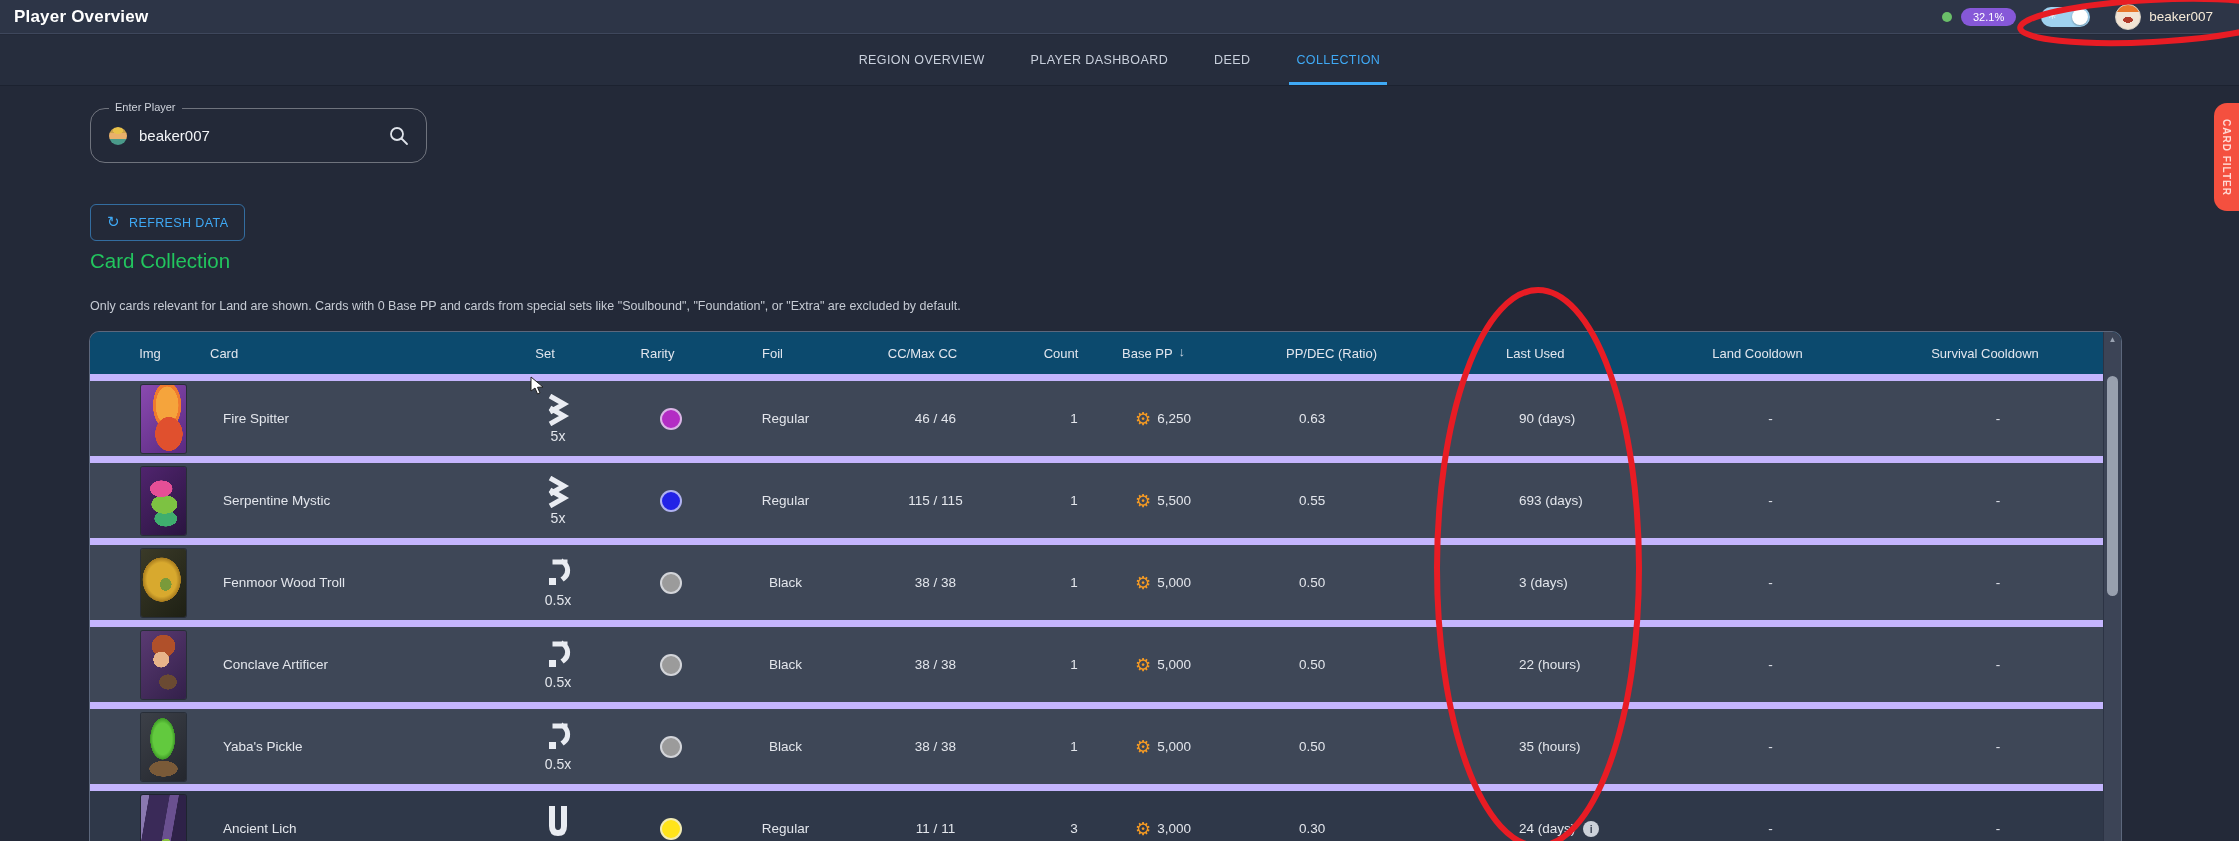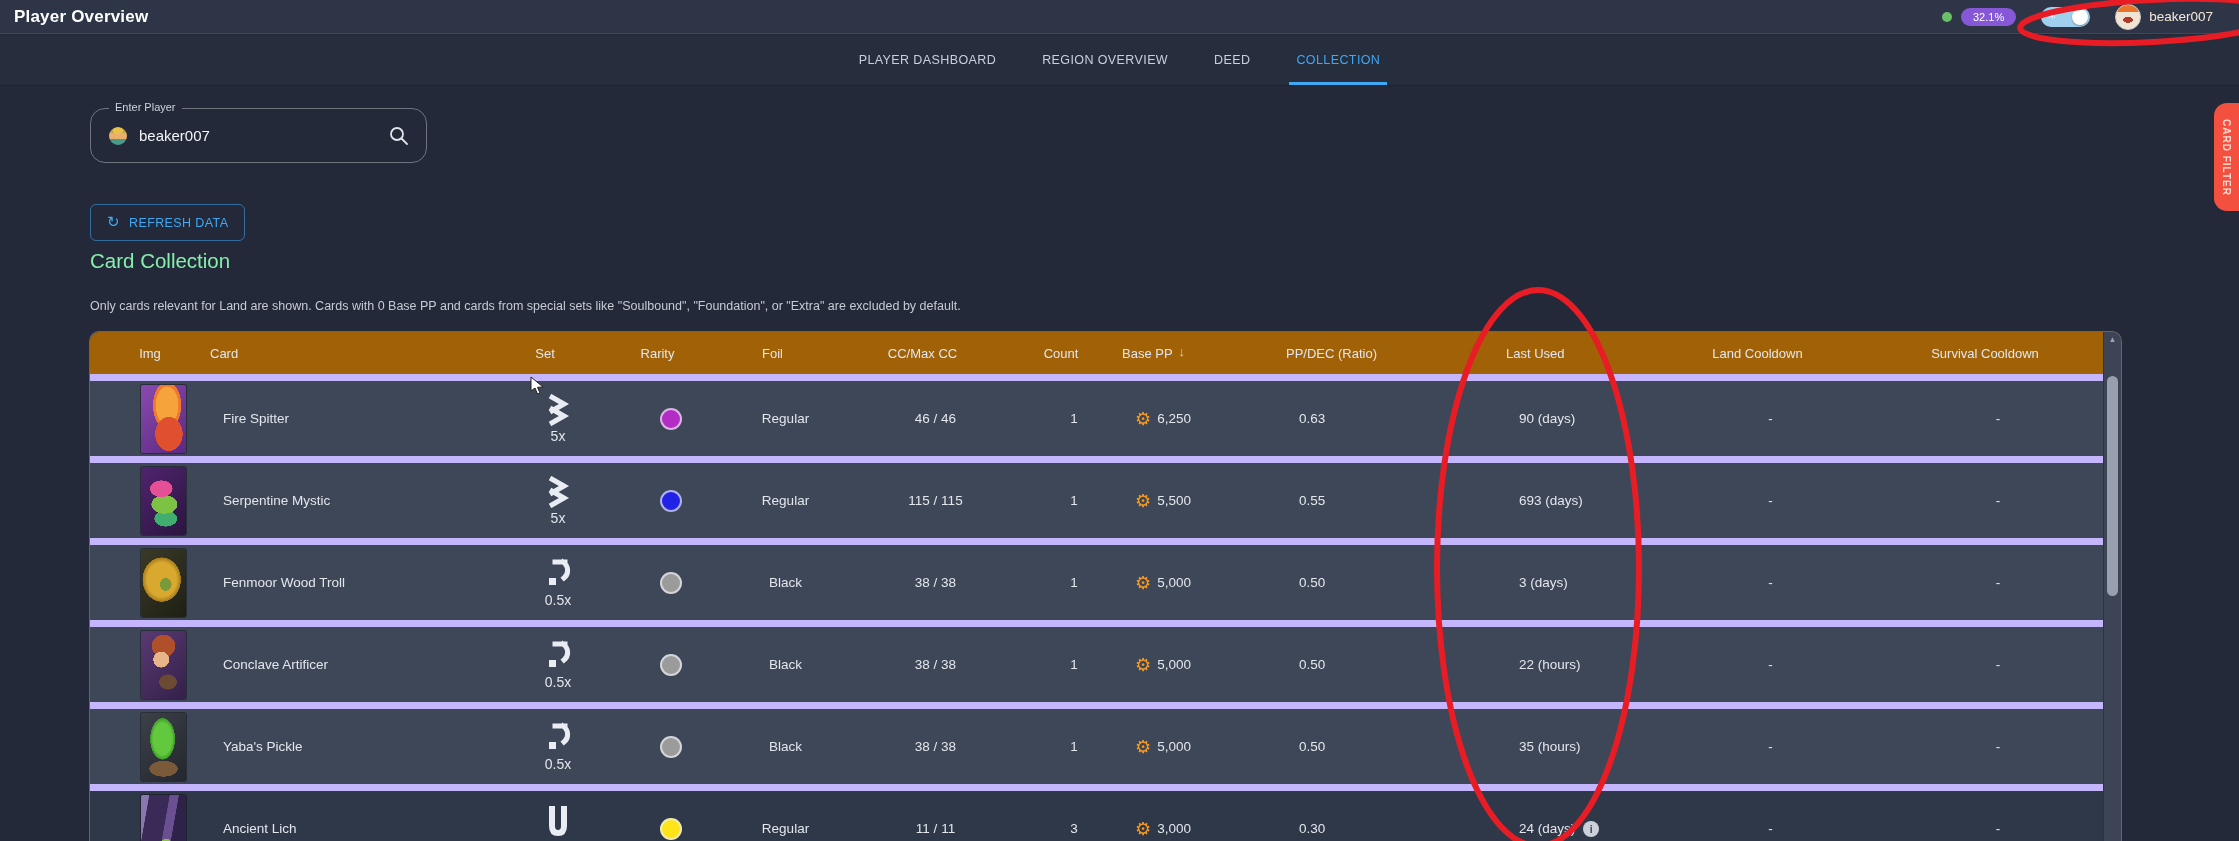--- a/index.html
+++ b/index.html
@@ -41,28 +41,28 @@
   .input-value { color:#f2f4f7; font-size:15px; flex:1; }
   .search-icon { margin-right:16px; display:flex; cursor:pointer; }
 
   
   .refresh-btn { position:absolute; left:90px; top:204px; height:37px; display:flex; align-items:center; gap:9px;
                  background:transparent; border:1px solid rgba(66,165,245,.55); border-radius:6px; padding:0 16px;
                  color:var(--accent); font-size:12.5px; letter-spacing:.4px; cursor:pointer; font-family:inherit; }
   .refresh-icon { font-size:15px; line-height:1; transform:translateY(-1px); }
 
   
-  .section-title { position:absolute; left:90px; top:249px; color:#86efac; font-size:20.5px; font-weight:500; }
+  .section-title { position:absolute; left:90px; top:249px; color:#22c55e; font-size:20.5px; font-weight:500; }
   .section-subtitle { position:absolute; left:90px; top:299px; color:#c6cbd4; font-size:12.5px;text-align:right; }
 
   
   .table { position:absolute; left:89px; top:331px; width:2033px; height:510px; background:#2f3849;
            border:1px solid #5c677c; border-bottom:none; border-radius:10px 10px 0 0; overflow:hidden; }
   .thead, .tr { display:grid; grid-template-columns:120px 265px 140px 85px 145px 155px 122px 164px 220px 144px 215px 240px; align-items:center; }
-  .thead { height:42px; background:#a16207; }
+  .thead { height:42px; background:#0c4a6e; }
   .th { color:#e2e6ee; font-size:13px; display:flex; align-items:center; gap:4px; }
   .tr { height:82px; background:#3e4757; border-top:7px solid #c4b5fd; cursor:pointer;padding-left:13px; }
   .tr.dimmed { background:#2f3849; }
   .td { color:#e3e6ec; font-size:13.5px; }
   
   .c1,.c3,.c4,.c5,.c6,.c7,.c11,.c12 { justify-content:center; display:flex; text-align:center; }
   .c2,.c9,.c10 { justify-content:flex-start; display:flex; }
   .c8 { display:flex; justify-content:flex-start; align-items:center; gap:6px; }
   .sort-arrow { font-size:13px; color:#cfd6e4; transform:translateY(-2px); }
 
@@ -131,24 +131,24 @@
         <span class="toggle-sun">☀</span>
         <span class="toggle-knob"></span>
       </span>
       <span class="avatar"></span>
       <span class="username">beaker007</span>
     </div>
   </header>
 
   <nav class="tab-bar" id="tabBar">
       <div class="tab">
+        <span>REGION OVERVIEW</span>
+      </div>
+      <div class="tab">
         <span>PLAYER DASHBOARD</span>
-      </div>
-      <div class="tab">
-        <span>REGION OVERVIEW</span>
       </div>
       <div class="tab">
         <span>DEED</span>
       </div>
       <div class="tab active">
         <span>COLLECTION</span>
       </div>
     </nav>
 
   <div class="player-input">

